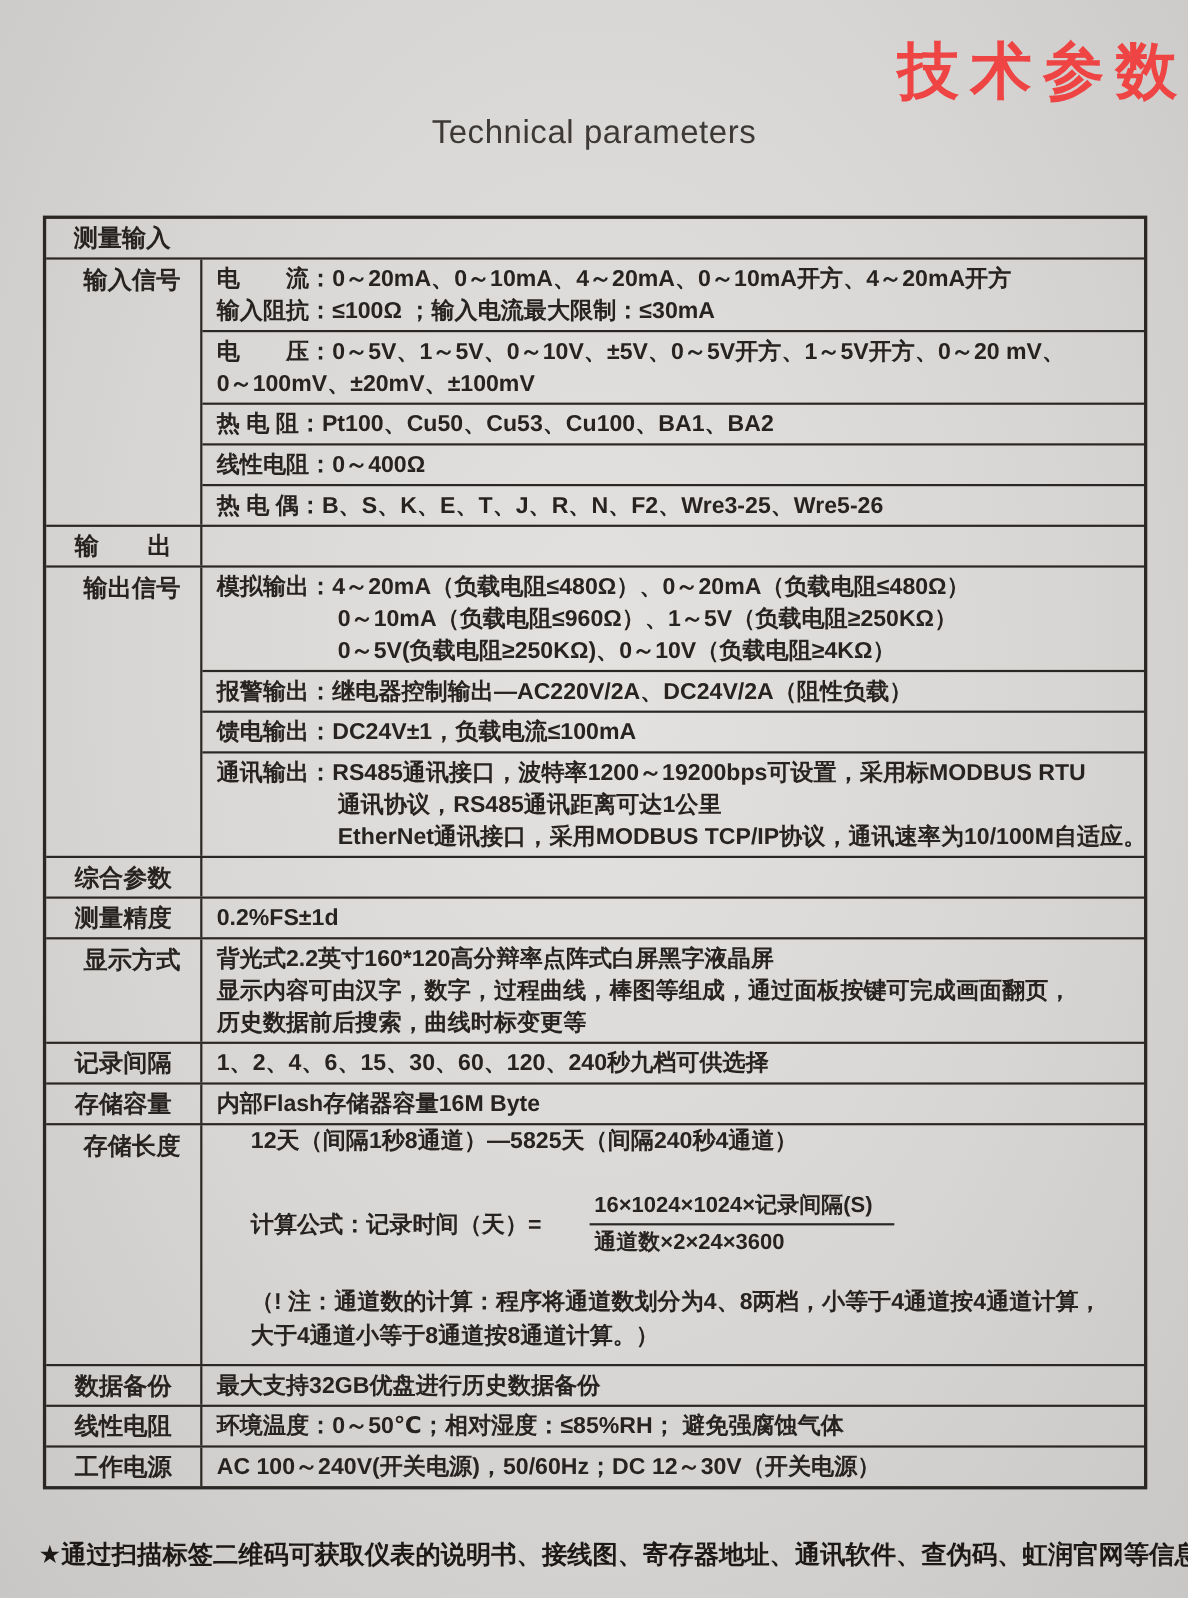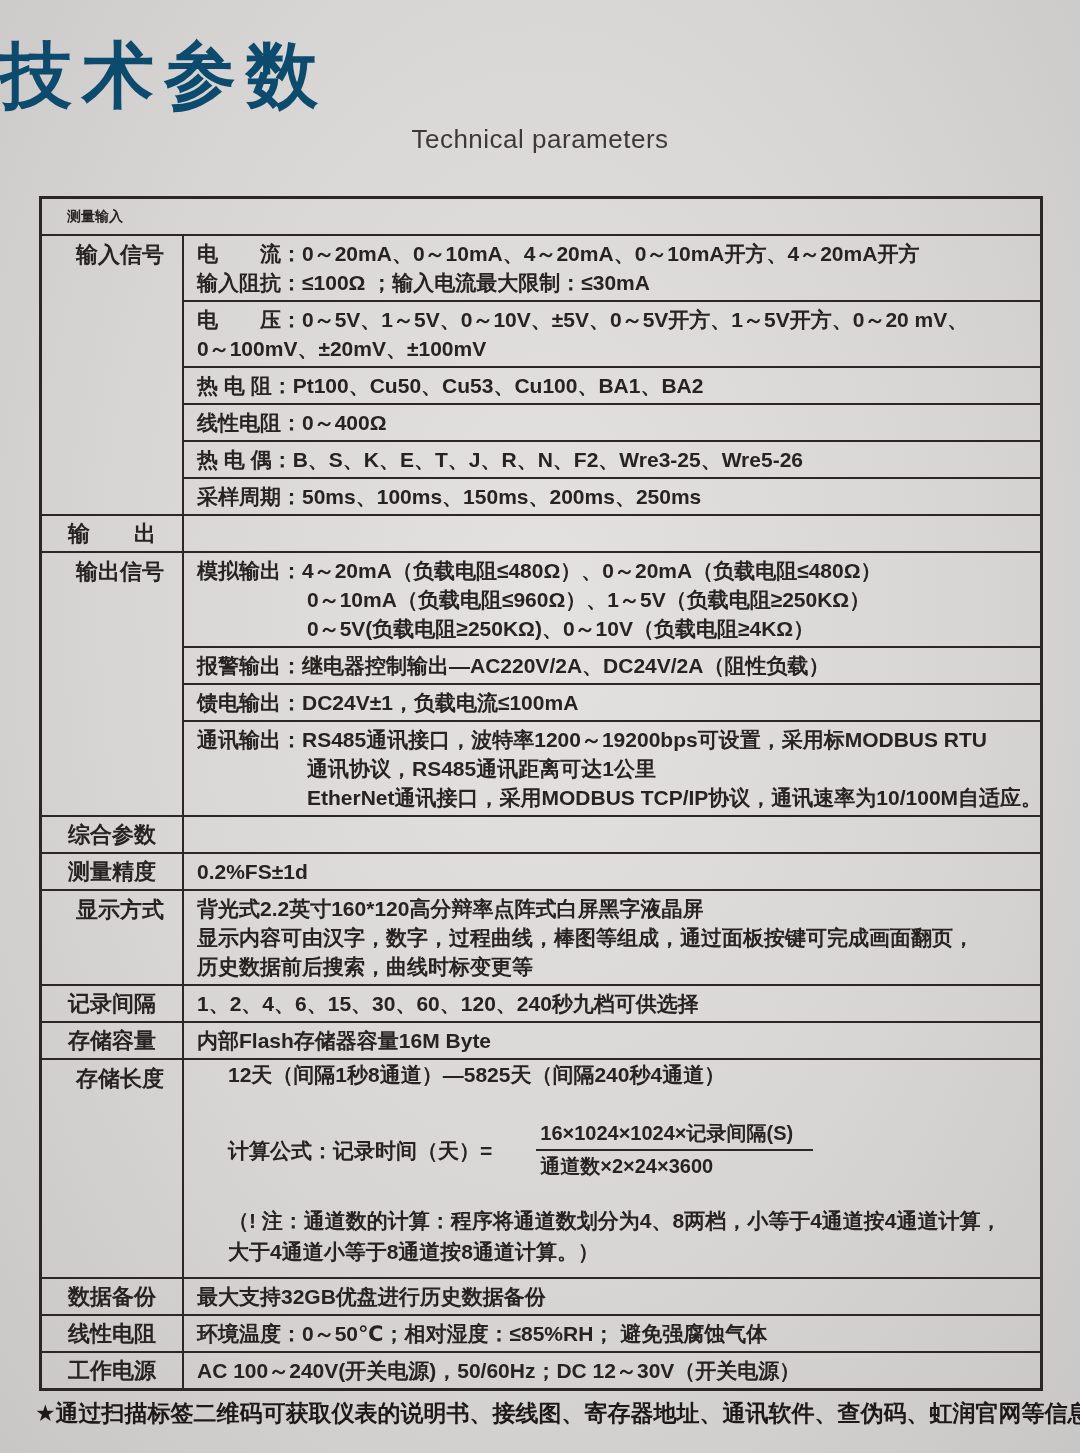--- a/index.html
+++ b/index.html
@@ -8,50 +8,50 @@
     position: relative;
     width: 1080px;
     height: 1453px;
     background: radial-gradient(ellipse at 50% 42%, #e4e2e0 0%, #d8d6d4 55%, #c9c7c5 100%);
     font-family: "Liberation Sans", "DejaVu Sans", sans-serif;
     color: #272320;
     font-weight: 700;
     overflow: hidden;
   }
   .title {
-    text-align: left;
+    text-align: right;
     padding-top: 28px;
-    font-size: 72px;
+    font-size: 56px;
     font-weight: 900;
     letter-spacing: 10px;
-    color: #0c4a6e;
+    color: #ef4444;
   }
   .subtitle {
     text-align: center;
-    font-size: 26px;
+    font-size: 30px;
     font-weight: 400;
     color: #3c3936;
     margin-top: 0px;
     letter-spacing: 0.5px;
   }
   .spec-table {
     position: absolute;
     left: 39px;
     top: 196px;
     width: 1004px;
     border: 3px solid #2b2724;
     font-size: 21px;
   }
   .row { display: flex; align-items: stretch; border-top: 2px solid #2b2724; }
   .row:first-child { border-top: 0; }
   .section-row {
     display: block;
     padding: 3px 10px 3px 25px;
     line-height: 29px;
-    font-size: 14px;
+    font-size: 22px;
     min-height: 35px;
   }
   .label-cell {
     flex: 0 0 140px;
     display: flex;
     align-items: center;
     justify-content: center;
     font-size: 22px;
     padding: 3px 4px;
     line-height: 28px;
@@ -117,23 +117,20 @@
         </div>
         <div class="sub">
           <div class="line">热 电 阻：Pt100、Cu50、Cu53、Cu100、BA1、BA2</div>
         </div>
         <div class="sub">
           <div class="line">线性电阻：0～400Ω</div>
         </div>
         <div class="sub">
           <div class="line">热 电 偶：B、S、K、E、T、J、R、N、F2、Wre3-25、Wre5-26</div>
         </div>
-        <div class="sub">
-          <div class="line">采样周期：50ms、100ms、150ms、200ms、250ms</div>
-        </div>
       </div>
     </div>
 
     <div class="row">
       <div class="label-cell">输　　出</div>
       <div class="content-cell"></div>
     </div>
 
     <div class="row">
       <div class="label-cell label-top">输出信号</div>

